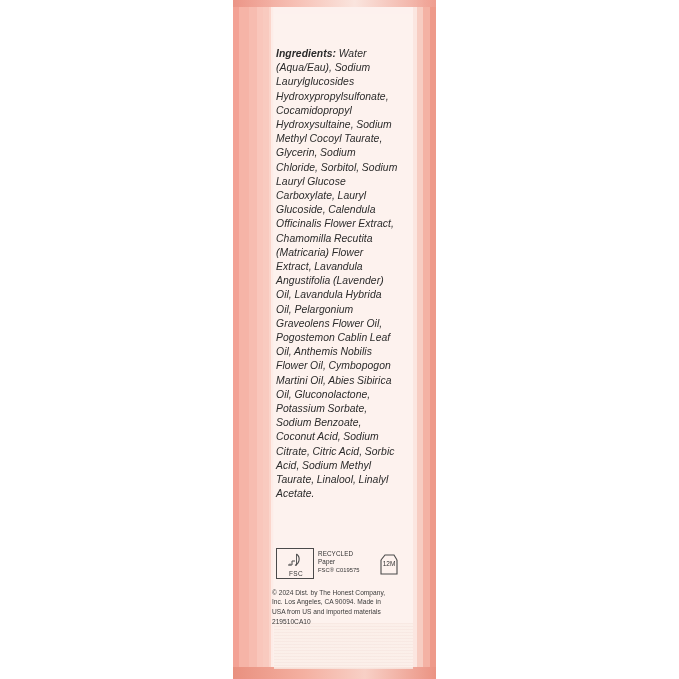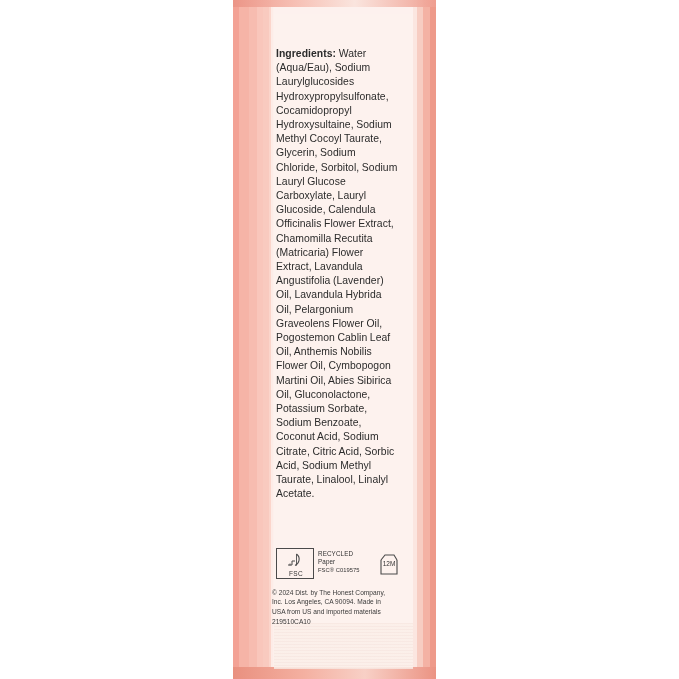--- a/index.html
+++ b/index.html
@@ -83,20 +83,21 @@
     position: absolute;
     left: 276px;
     top: 47px;
     width: 122px;
     color: #2b2b2b;
     font-size: 10.4px;
     line-height: 14.2px;
     letter-spacing: 0.05px;
     text-align: left;
     word-spacing: -0.3px;
+    font-style: italic;
   }
   .ingredients b {
     font-weight: 700;
   }
 
   
   .marks {
     position: absolute;
     left: 276px;
     top: 548px;

